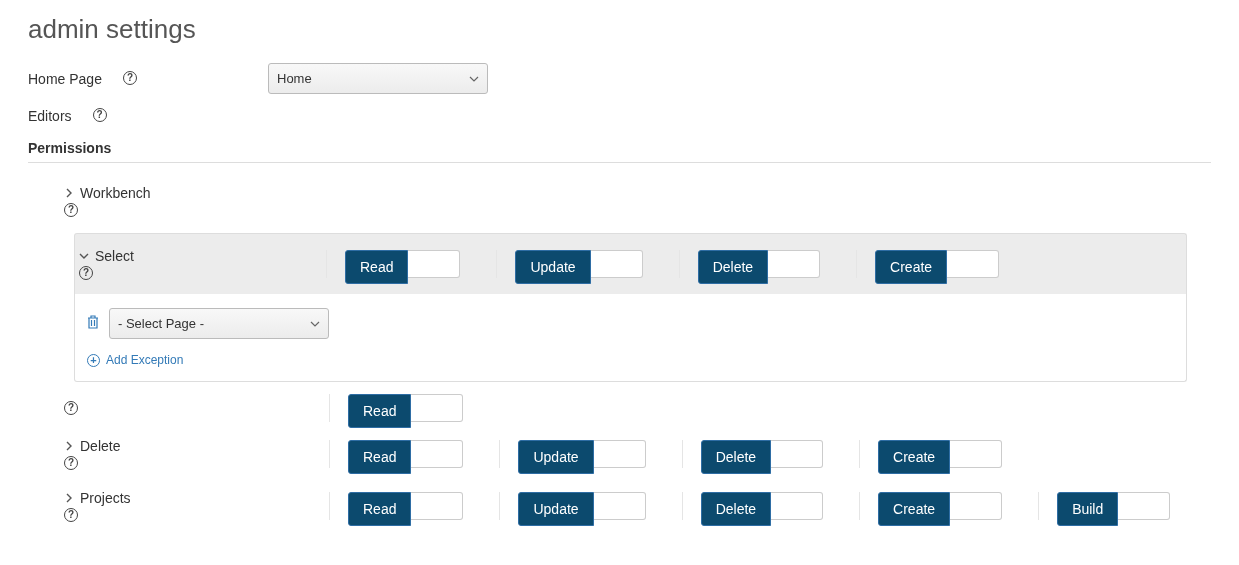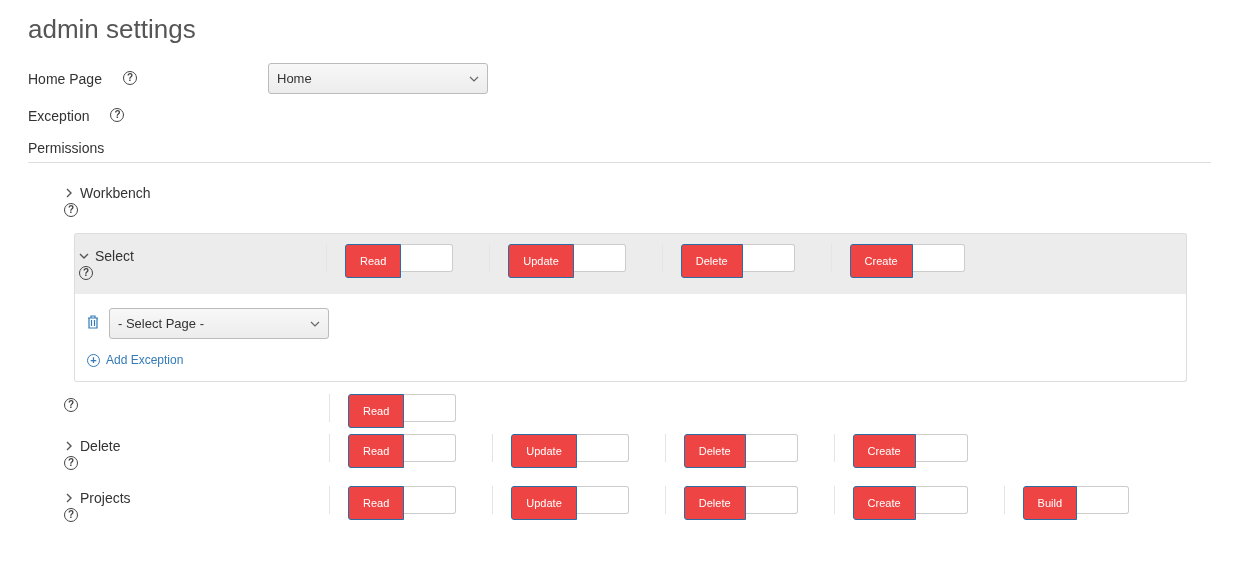--- a/index.html
+++ b/index.html
@@ -60,33 +60,34 @@
     position: absolute;
     right: 8px;
     top: 50%;
     transform: translateY(-50%);
   }
   .chev svg { display: block; }
   .section-label {
     font-size: 14px;
     color: #333;
     margin: 16px 0 6px 0;
+    font-weight: bold;
   }
   .hr {
     border: none;
     border-top: 1px solid #ddd;
     margin: 0 0 18px 0;
   }
   .perm-block {
     margin-left: 36px;
     margin-bottom: 12px;
   }
   .perm-head {
     display: flex;
-    align-items: flex-start;
+    align-items: center;
     position: relative;
   }
   .perm-name-col {
     width: 265px;
     display: flex;
     flex-direction: column;
     gap: 2px;
     padding: 4px 0;
   }
   .perm-name-line {
@@ -110,25 +111,25 @@
     height: 28px;
     background: #e5e5e5;
     margin: 0 18px 0 0;
   }
   .btn-pair {
     display: flex;
     height: 28px;
     margin-right: 36px;
   }
   .btn-blue {
-    background: #ef4444;
+    background: #0c4a6e;
     color: #fff;
     border: 1px solid #2e6da4;
     border-radius: 3px 0 0 3px;
-    font-size: 11px;
+    font-size: 14px;
     padding: 16px 14px;
     display: flex;
     align-items: center;
     cursor: pointer;
   }
   .btn-empty {
     width: 52px;
     border: 1px solid #ccc;
     border-left: none;
     background: #fff;
@@ -199,21 +200,21 @@
     <span class="chev">
       <svg width="10" height="6" viewBox="0 0 10 6">
           <path d="M1 1 L5 5 L9 1" stroke="#666" stroke-width="1.2" fill="none"></path>
         </svg>
     </span>
   </div>
 </div>
 
 <div class="form-row">
   <div class="form-label">
-    <span>Exception</span>
+    <span>Editors</span>
     <span class="help-icon">?</span>
   </div>
 </div>
 
 <div class="section-label">Permissions</div>
 <hr class="hr">
 
 <div class="perm-block">
   <div class="perm-head">
     <div class="perm-name-col">

